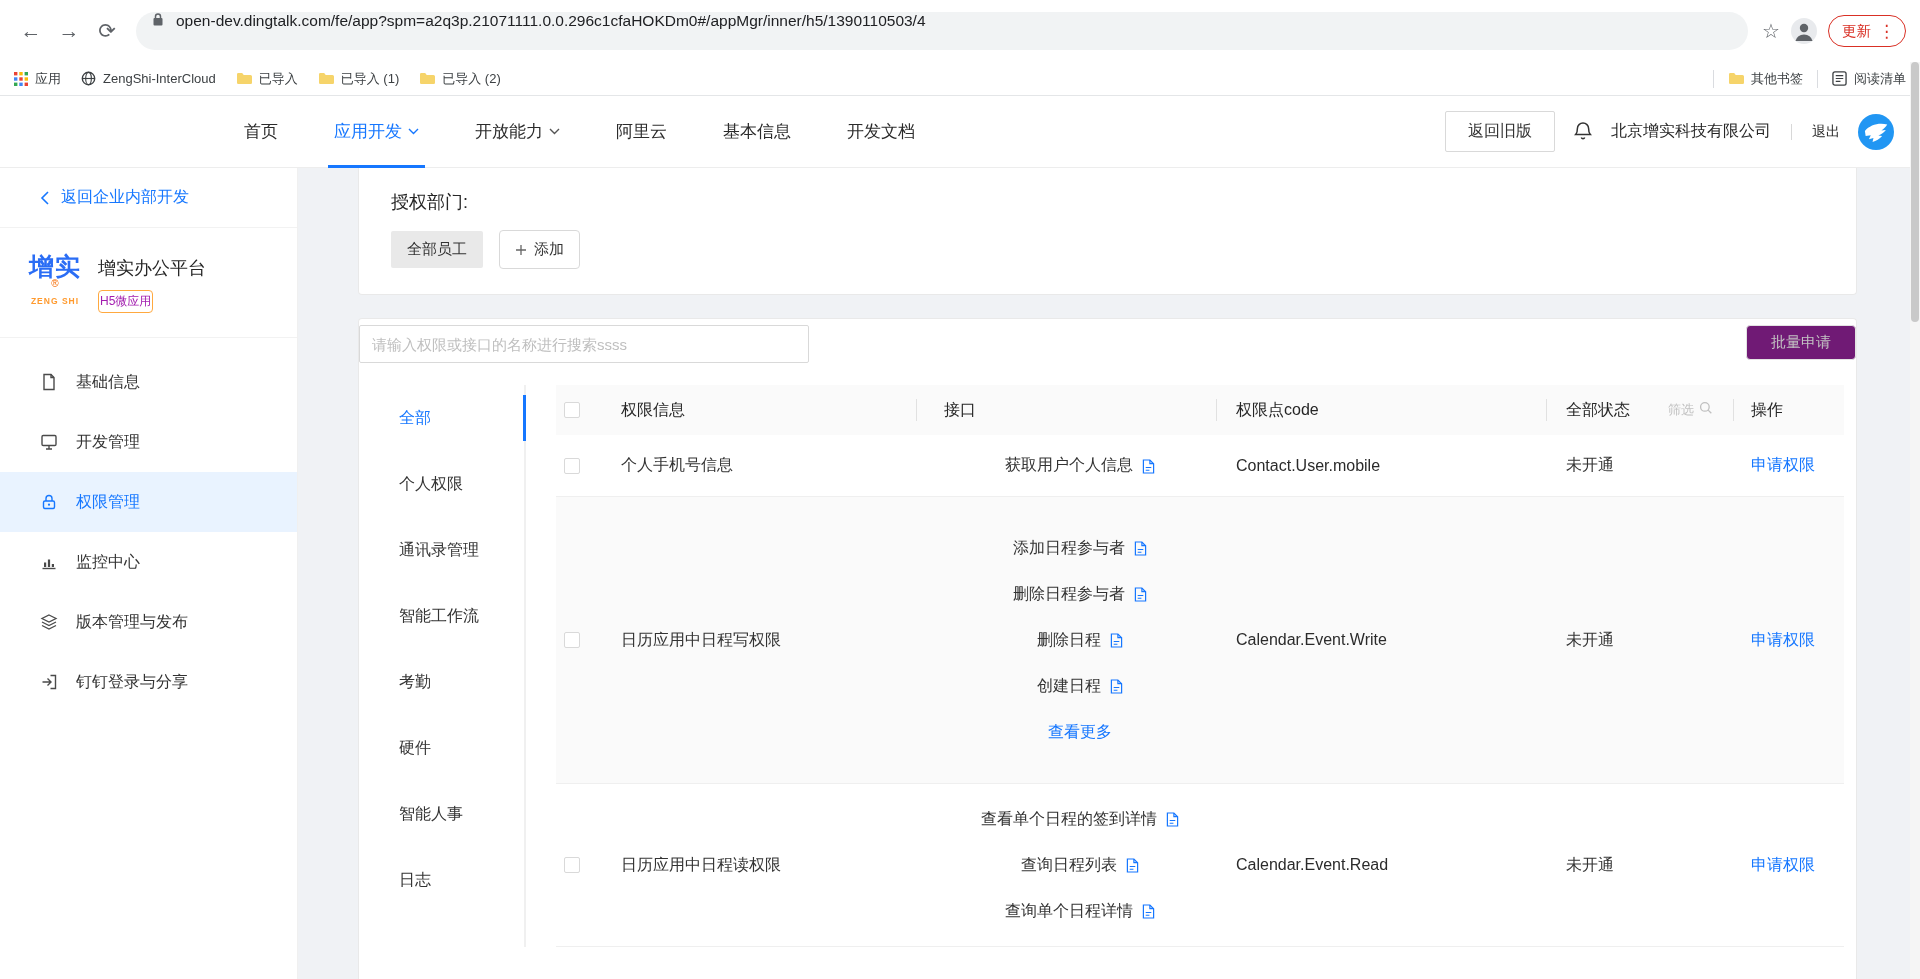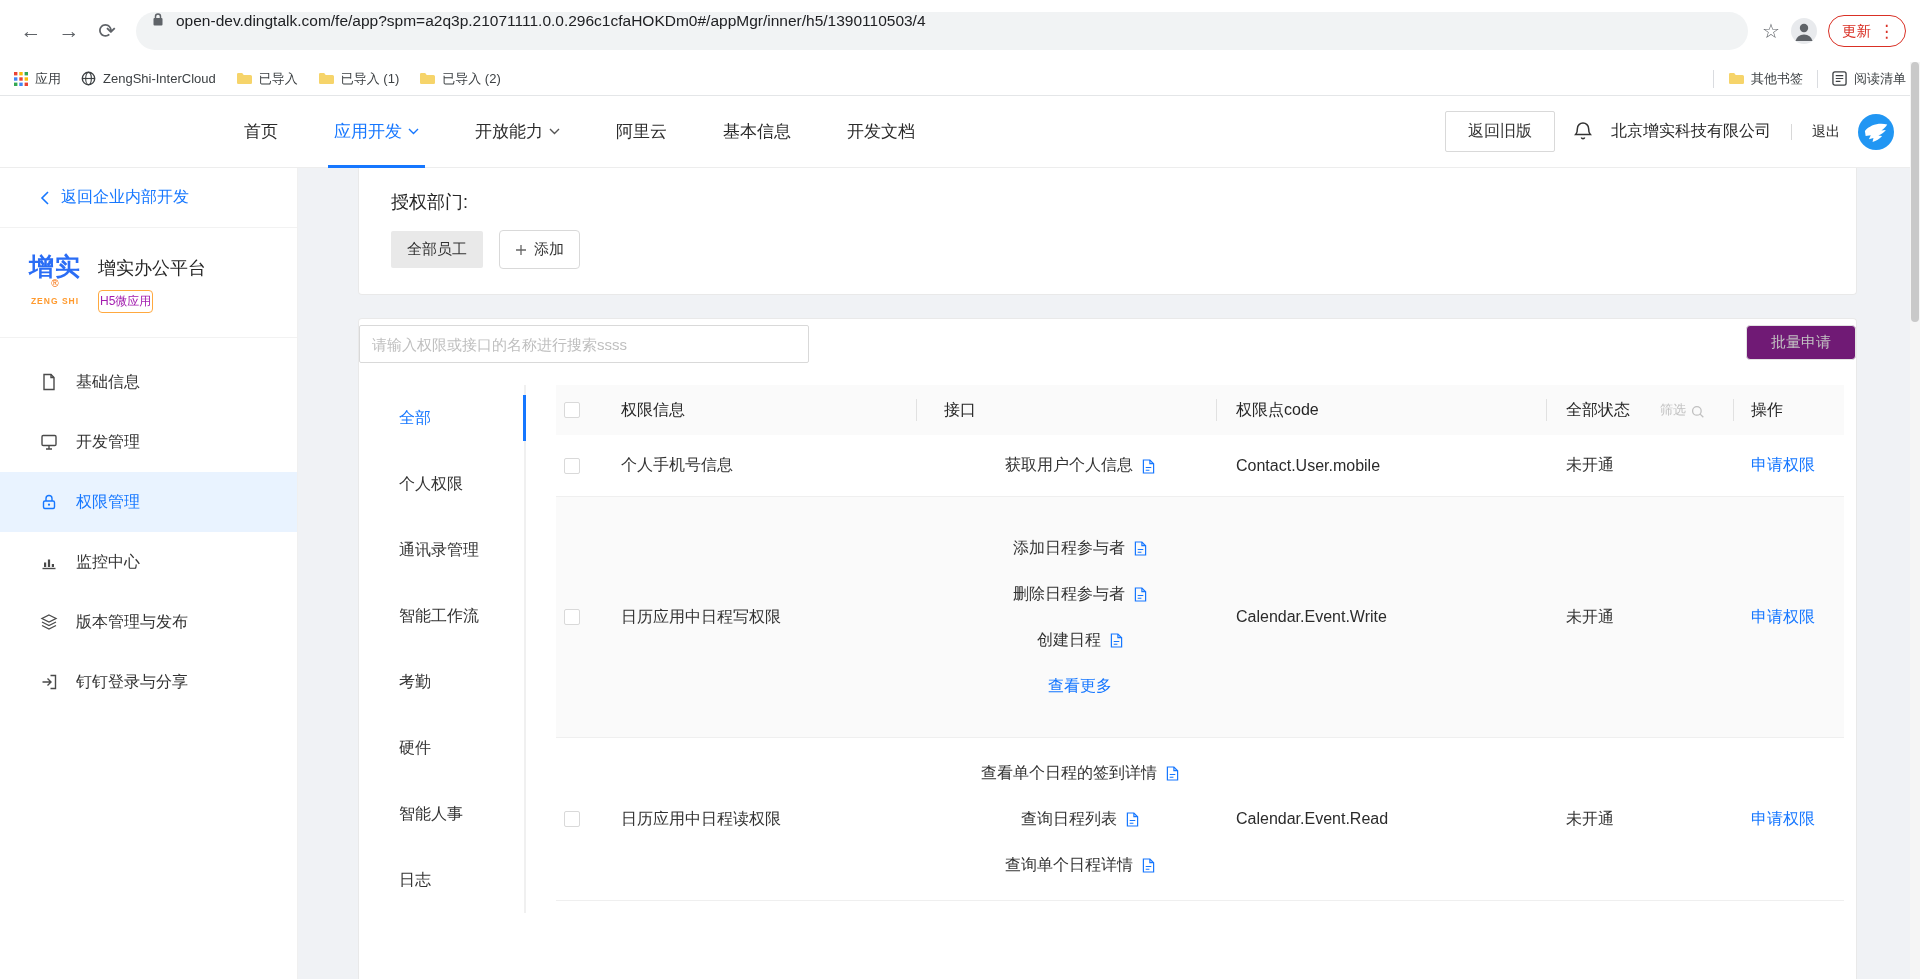--- a/index.html
+++ b/index.html
@@ -79,21 +79,21 @@
   .t-header { display:flex; align-items:center; height:50px; background:#fafafa; font-size:16px; color:#262626; }
   .col { flex:none; }
   .c-check { width:50px; padding-left:8px; display:flex; align-items:center; }
   .c-perm { width:310px; padding-left:15px; }
   .c-api { width:300px; padding-left:28px; position:relative; }
   .c-code { width:330px; padding-left:20px; position:relative; }
   .c-status { width:187px; padding-left:20px; position:relative; display:flex; align-items:center; }
   .c-action { flex:1; padding-left:18px; position:relative; }
   .t-header .c-api::before, .t-header .c-code::before, .t-header .c-status::before, .t-header .c-action::before {
     content:""; position:absolute; left:0; top:50%; transform:translateY(-50%); width:1px; height:22px; background:#e1e1e1; }
-  .filter-wrap { display:flex; align-items:flex-end; gap:5px; margin-left:30px; color:#c0c0c0; font-size:13px; cursor:pointer; }
+  .filter-wrap { display:flex; align-items:flex-start; gap:5px; margin-left:38px; color:#c0c0c0; font-size:13px; cursor:pointer; }
   .checkbox { width:16px; height:16px; border:1px solid #d9d9d9; border-radius:2px; background:#fff; cursor:pointer; display:inline-block; }
   .t-row { display:flex; align-items:center; border-bottom:1px solid #efefef; font-size:16px; color:#333; }
   .t-row.alt { background:#fafafa; }
   .r1 { min-height:62px; }
   .r2 { padding:28px 0; }
   .r3 { padding:12px 0; }
   .api-line { height:46px; display:flex; align-items:center; gap:9px;justify-content:center; }
   .api-line .doc-ic { display:flex; margin-top:1px; }
   .link-blue { color:#1677ff; cursor:pointer; }
   .code-text { font-size:16px; color:#2b2b2b; }
@@ -413,20 +413,30 @@
                   <span>删除日程参与者</span>
                   <span class="doc-ic">
                       <svg width="13" height="15" viewBox="0 0 14 16">
                         <path d="M1.5 1h7l4 4v10h-11z" fill="none" stroke="#1677ff" stroke-width="1.3"></path>
                         <path d="M8.5 1v4h4" fill="none" stroke="#1677ff" stroke-width="1.3"></path>
                         <path d="M4 9h6M4 12h4" stroke="#1677ff" stroke-width="1.1"></path>
                       </svg>
                     </span>
                 </div>
                 <div class="api-line">
+                  <span>删除日程</span>
+                  <span class="doc-ic">
+                      <svg width="13" height="15" viewBox="0 0 14 16">
+                        <path d="M1.5 1h7l4 4v10h-11z" fill="none" stroke="#1677ff" stroke-width="1.3"></path>
+                        <path d="M8.5 1v4h4" fill="none" stroke="#1677ff" stroke-width="1.3"></path>
+                        <path d="M4 9h6M4 12h4" stroke="#1677ff" stroke-width="1.1"></path>
+                      </svg>
+                    </span>
+                </div>
+                <div class="api-line">
                   <span>创建日程</span>
                   <span class="doc-ic">
                       <svg width="13" height="15" viewBox="0 0 14 16">
                         <path d="M1.5 1h7l4 4v10h-11z" fill="none" stroke="#1677ff" stroke-width="1.3"></path>
                         <path d="M8.5 1v4h4" fill="none" stroke="#1677ff" stroke-width="1.3"></path>
                         <path d="M4 9h6M4 12h4" stroke="#1677ff" stroke-width="1.1"></path>
                       </svg>
                     </span>
                 </div>
                 <div class="api-line">

